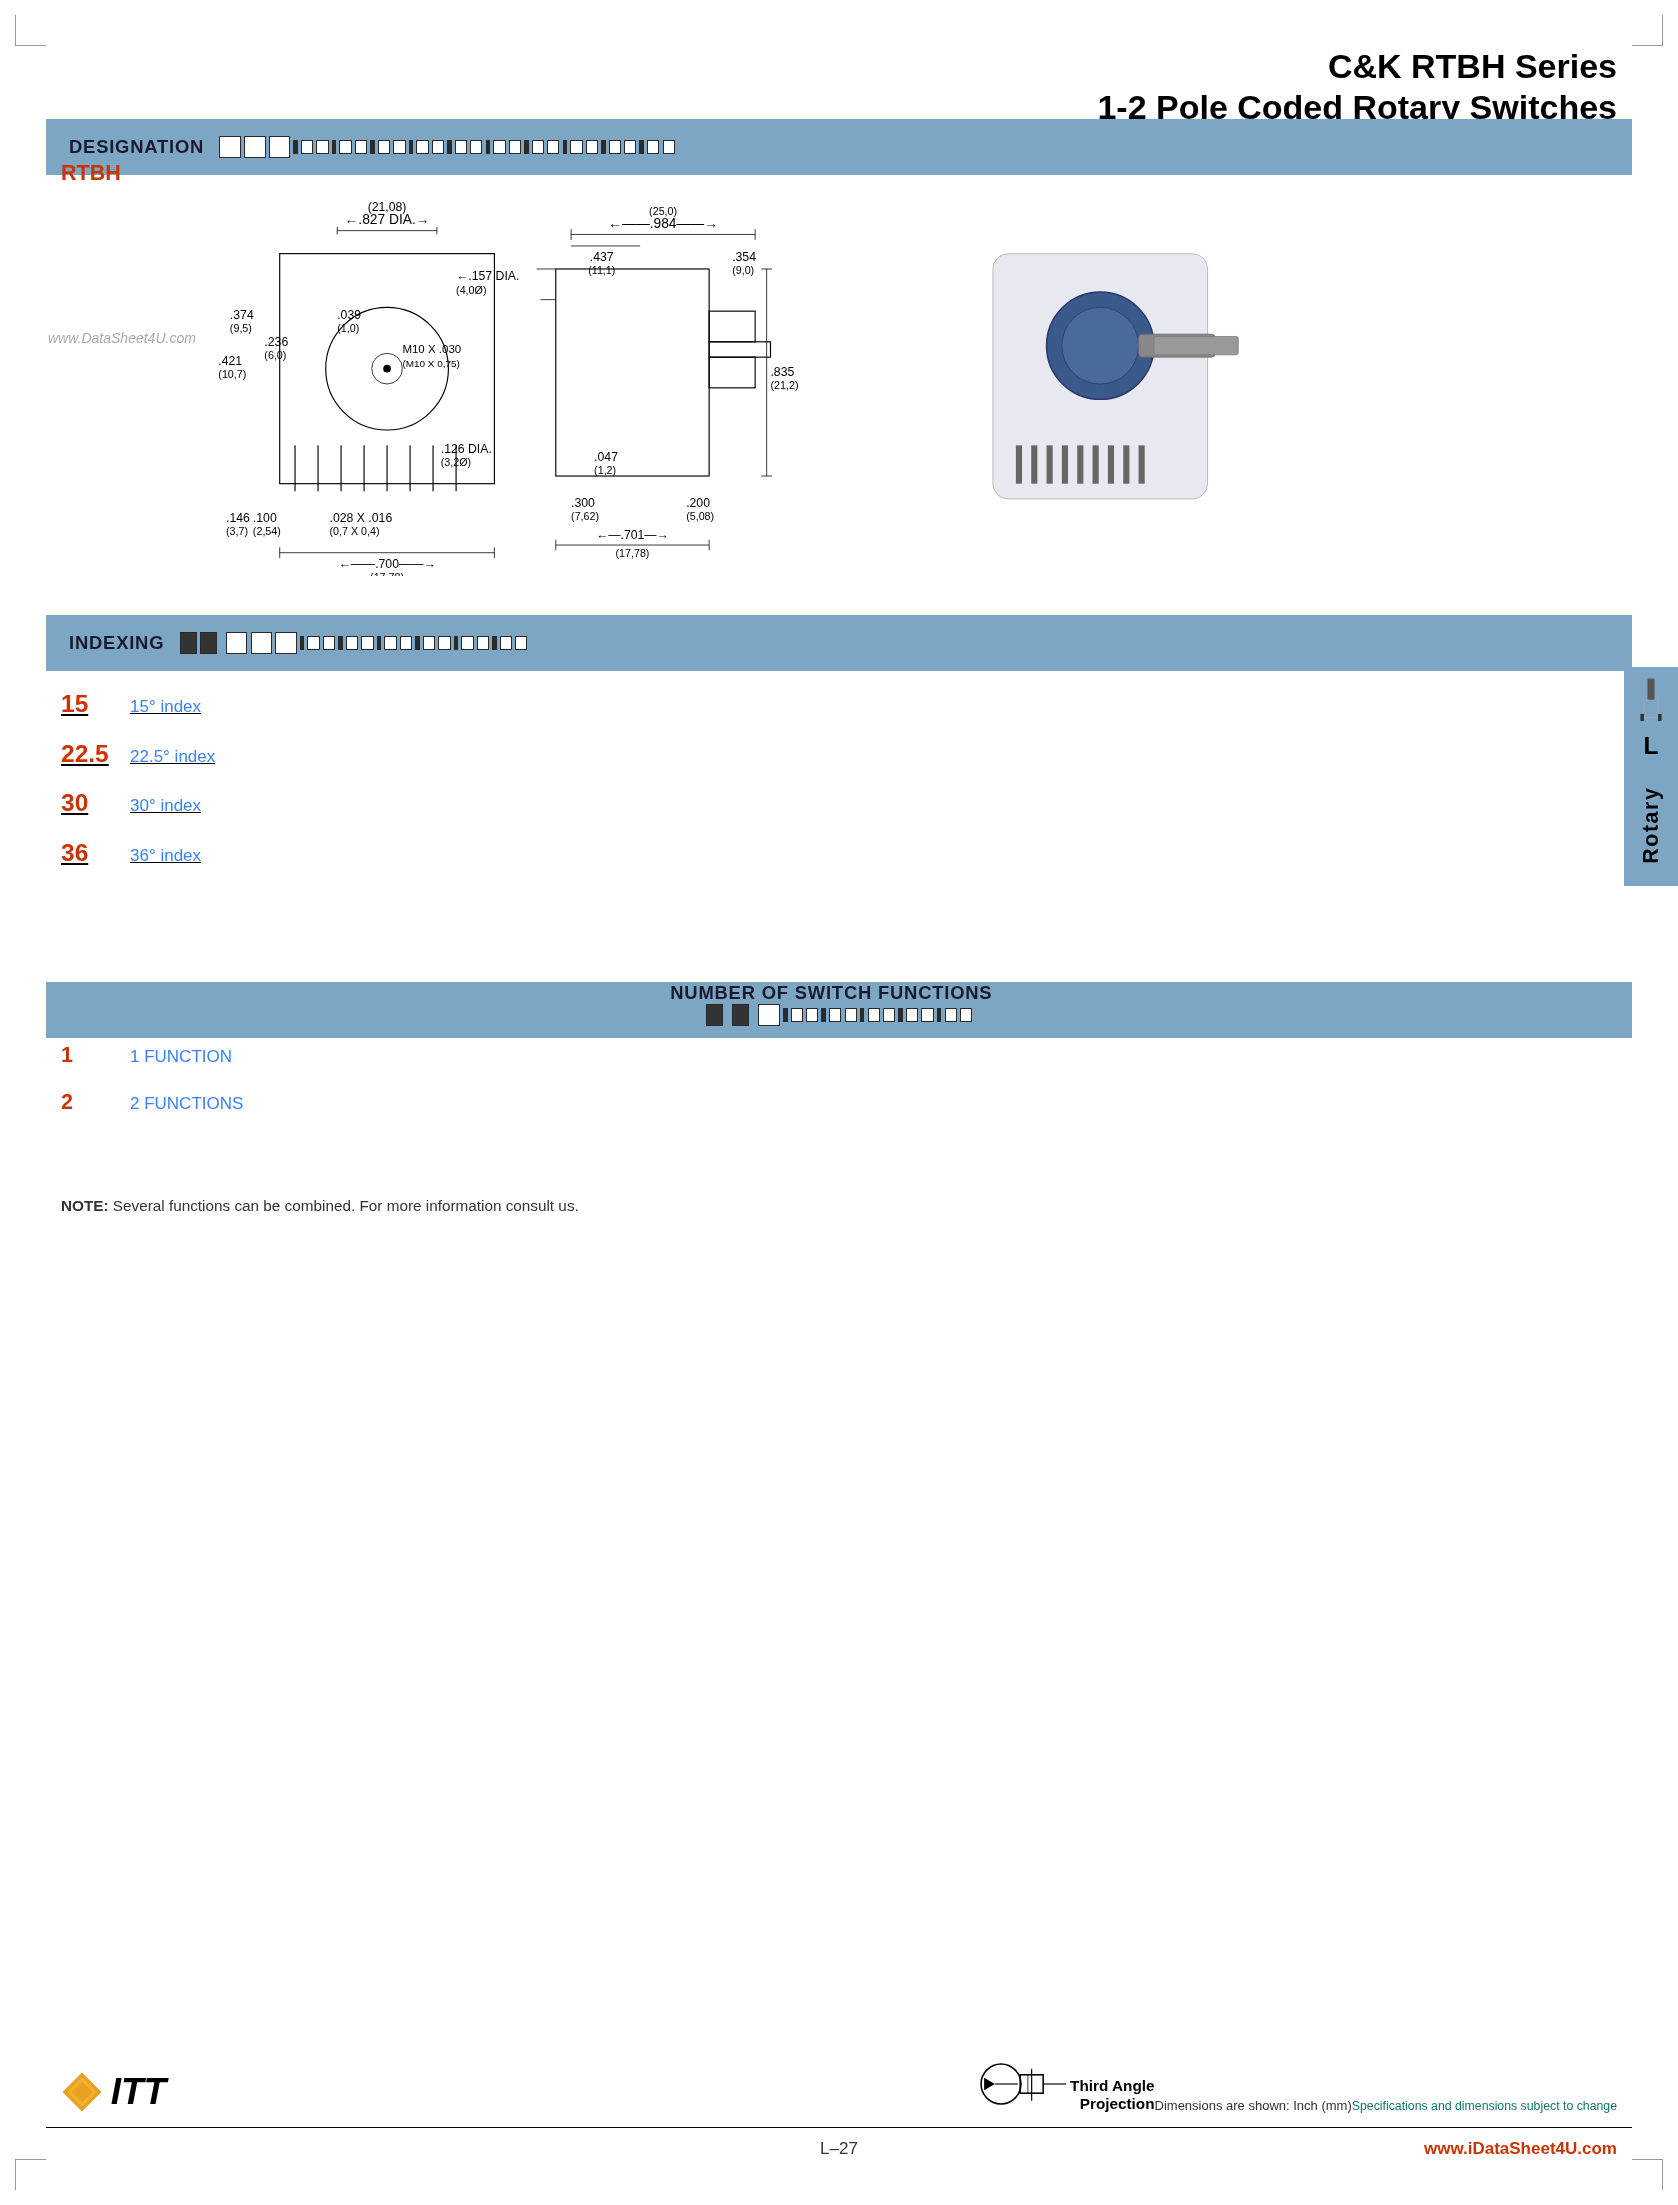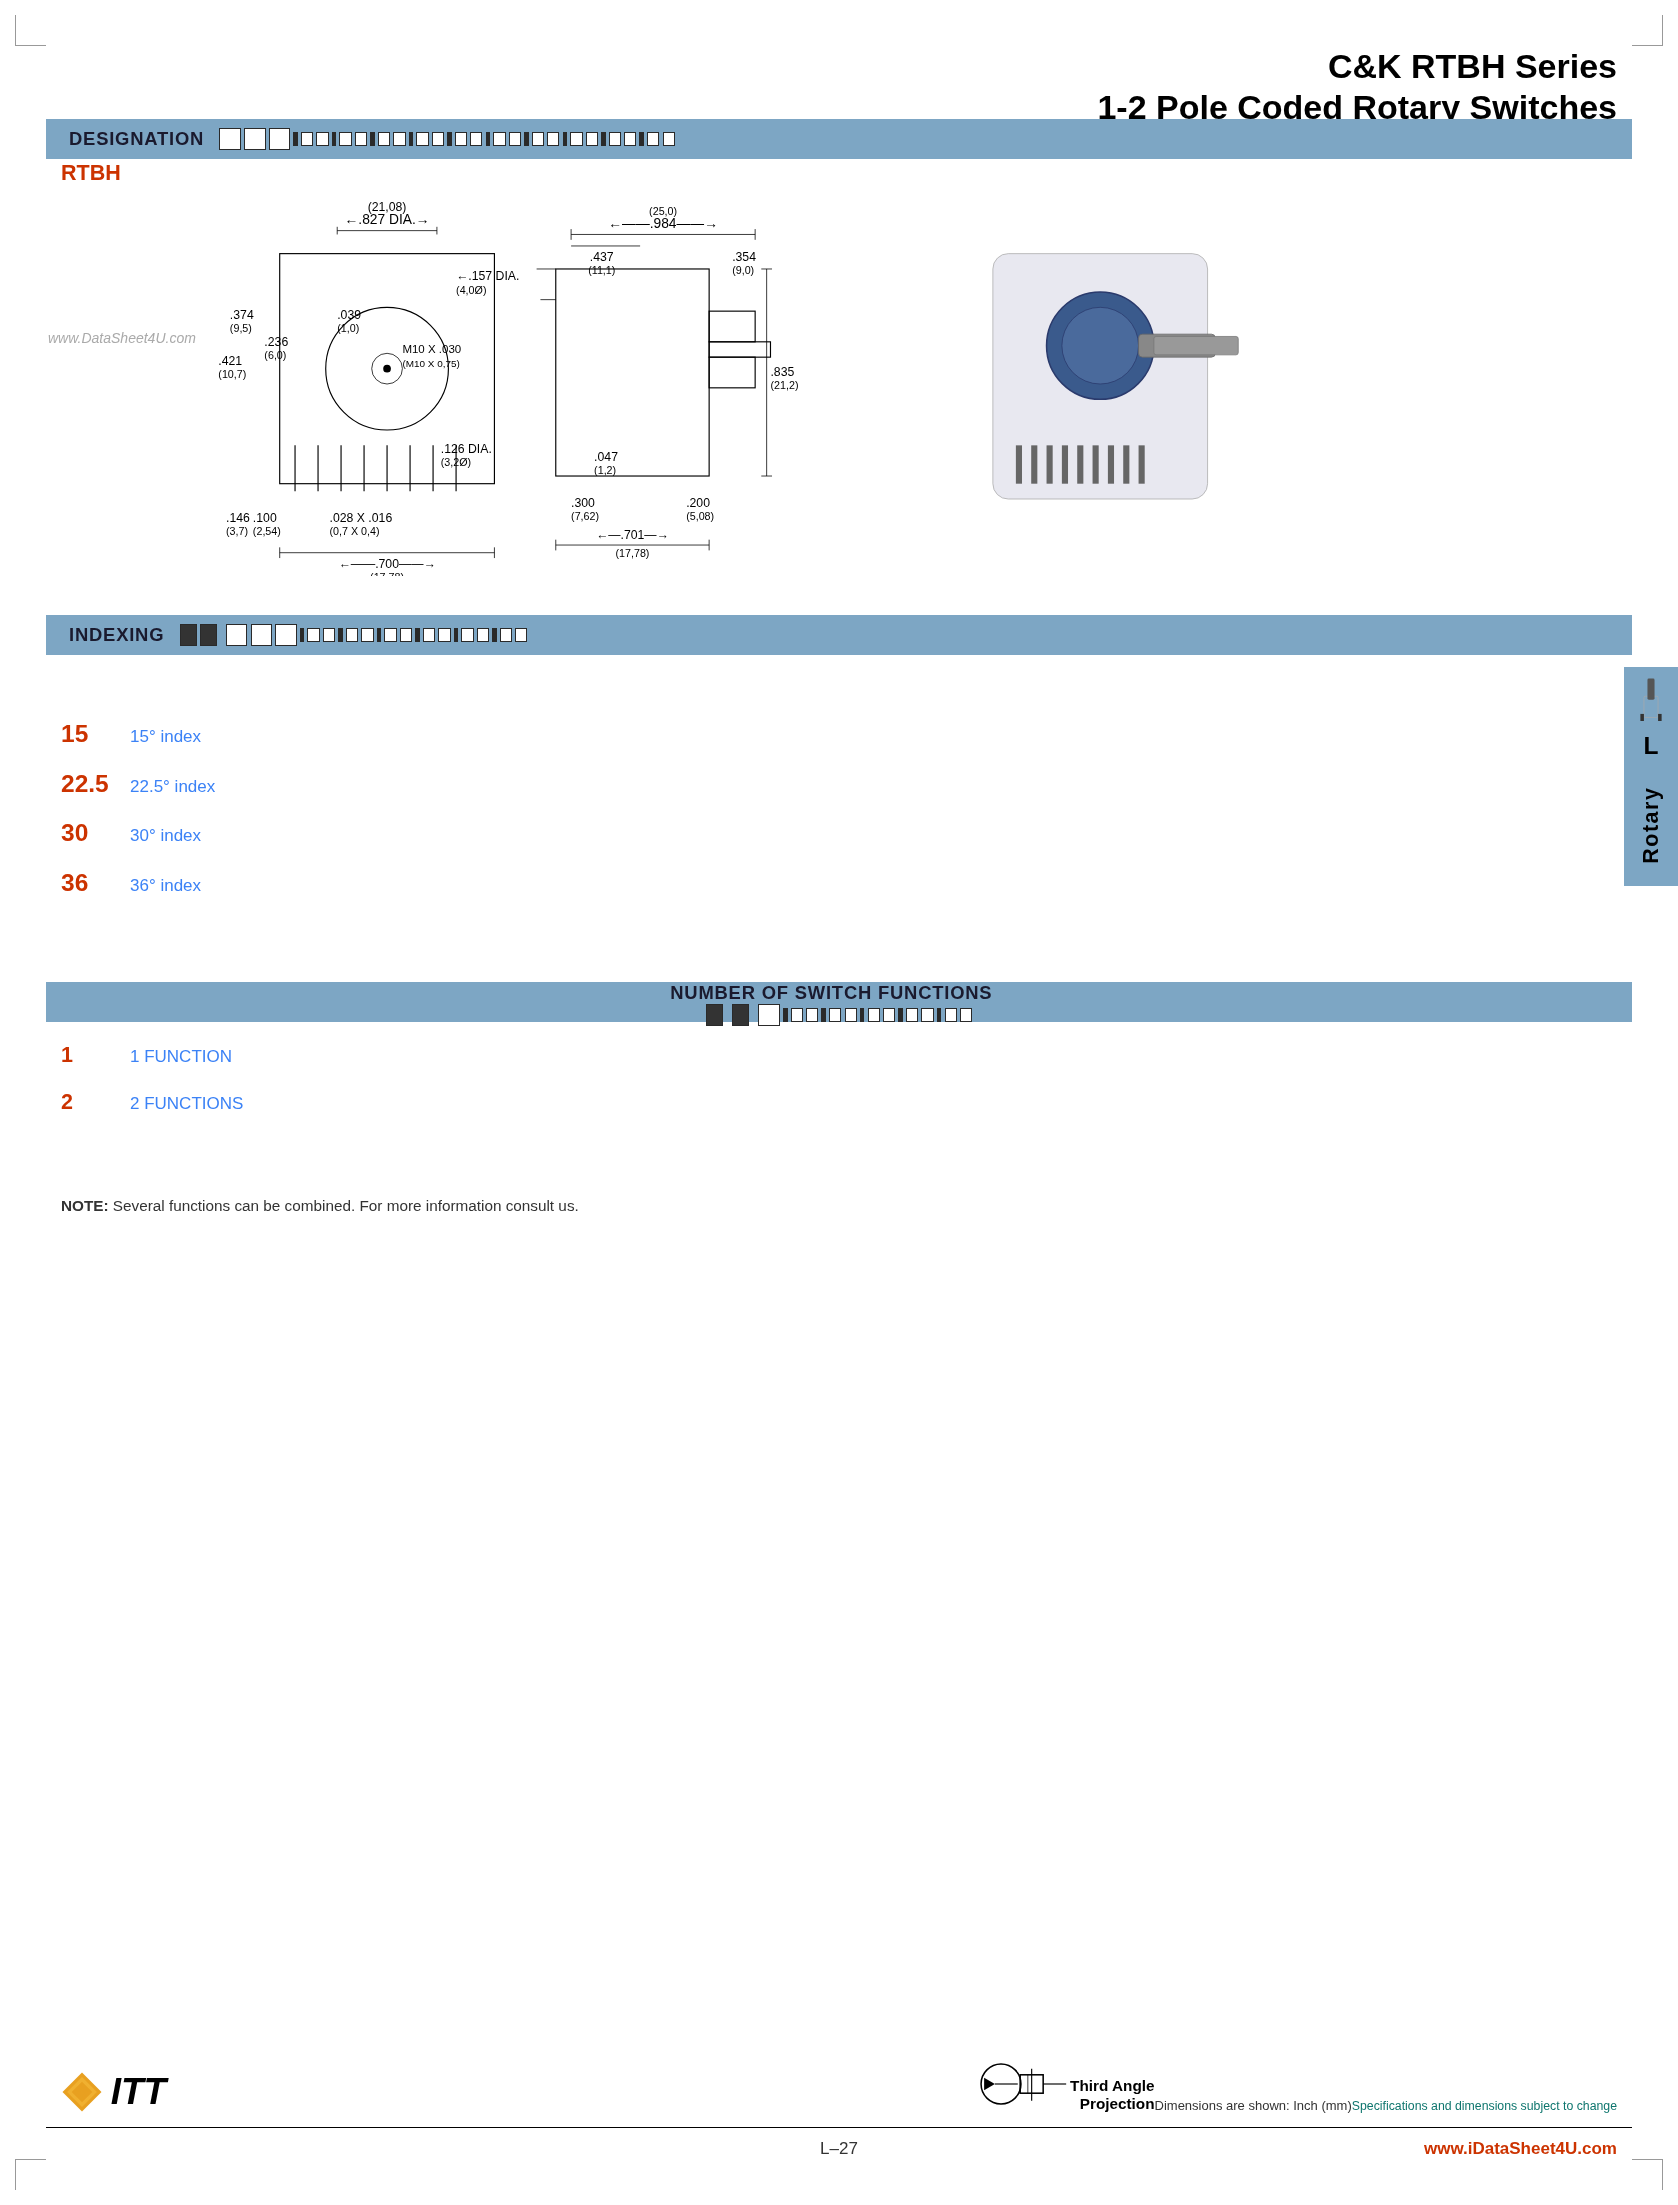--- a/index.html
+++ b/index.html
@@ -37,21 +37,21 @@
       font-weight: bold;
       color: #000;
       line-height: 1.2;
     }
 
     
     .section-bar {
       position: absolute;
       left: 46px;
       right: 46px;
-      height: 40px;
+      height: 56px;
       background: #7da6c4;
       display: flex;
       align-items: center;
       padding: 0 23px;
     }
     .section-bar-title {
       font-size: 18.4px;
       font-weight: bold;
       color: #1a1a2e;
       letter-spacing: 0.8px;
@@ -114,22 +114,23 @@
       font-style: italic;
     }
 
     
     .indexing-bar {
       top: 615px;
     }
 
     .indexing-entries {
       position: absolute;
-      top: 720px;
+      top: 690px;
       left: 61px;
+      text-decoration: underline;
     }
     .index-entry {
       display: flex;
       align-items: baseline;
       margin-bottom: 21.5px;
     }
     .index-number {
       font-size: 24.5px;
       font-weight: bold;
       color: #cc3300;

